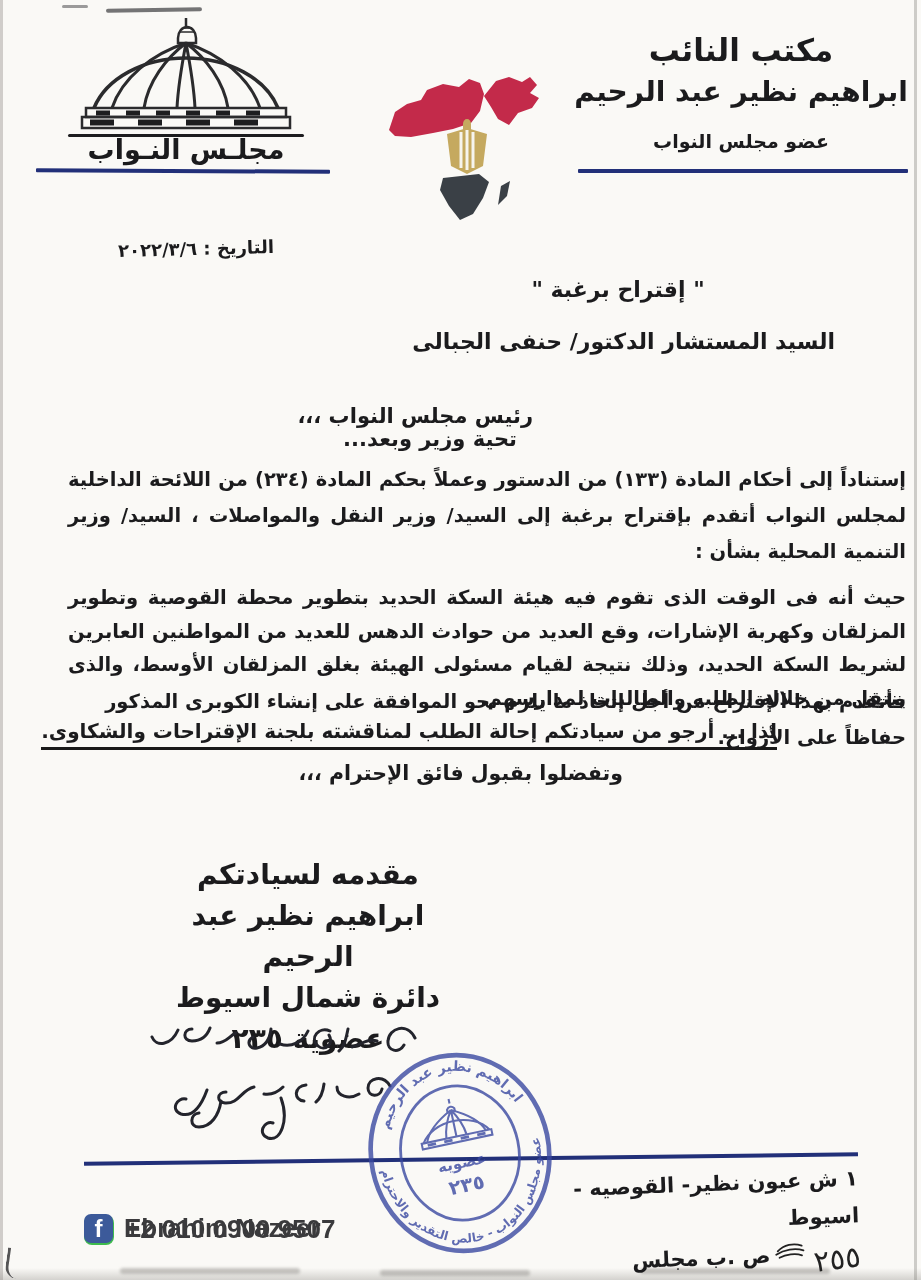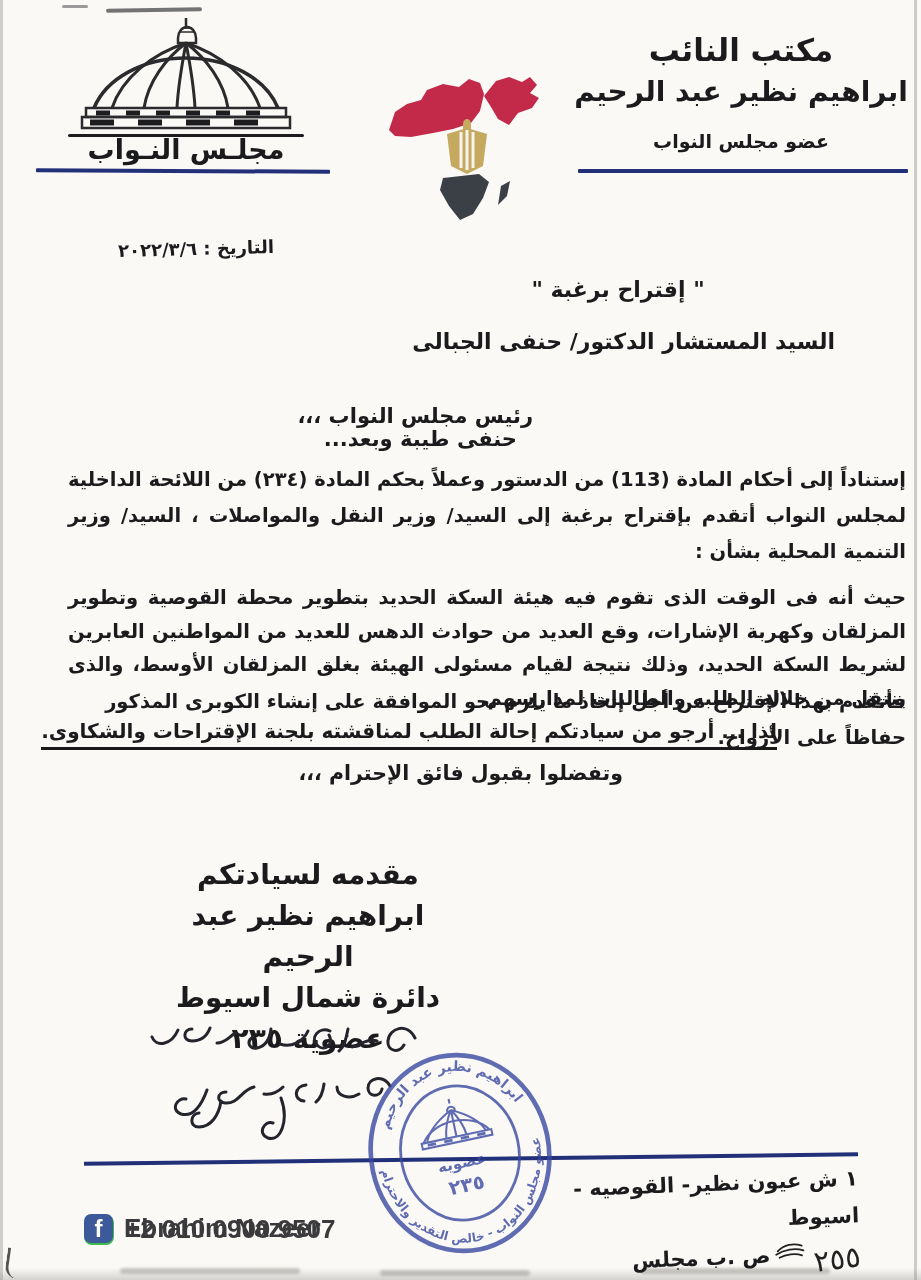--- a/index.html
+++ b/index.html
@@ -130,23 +130,23 @@
     <div class="hdr-office">مكتب النائب</div>
     <div class="hdr-name">ابراهيم نظير عبد الرحيم</div>
     <div class="hdr-role">عضو مجلس النواب</div>
   </div>
   <div class="abs navy-line" style="left:578px;top:169px;width:330px;"></div>
 
   <div class="abs date-line rtl">التاريخ : ٢٠٢٢/٣/٦</div>
   <div class="abs subject rtl">" إقتراح برغبة "</div>
   <div class="abs addr1 rtl">السيد المستشار الدكتور/ حنفى الجبالى</div>
   <div class="abs addr2 rtl">رئيس مجلس النواب ،،،</div>
-  <div class="abs greeting rtl">حنفى طيبة وبعد...</div>
-
-  <div class="abs body-par p1 rtl">إستناداً إلى أحكام المادة (113) من الدستور وعملاً بحكم المادة (٢٣٤) من اللائحة الداخلية لمجلس النواب أتقدم بإقتراح برغبة إلى السيد/ وزير النقل والمواصلات ، السيد/ وزير التنمية المحلية بشأن :</div>
+  <div class="abs greeting rtl">تحية وزير وبعد...</div>
+
+  <div class="abs body-par p1 rtl">إستناداً إلى أحكام المادة (١٣٣) من الدستور وعملاً بحكم المادة (٢٣٤) من اللائحة الداخلية لمجلس النواب أتقدم بإقتراح برغبة إلى السيد/ وزير النقل والمواصلات ، السيد/ وزير التنمية المحلية بشأن :</div>
   <div class="abs body-par p2 rtl">حيث أنه فى الوقت الذى تقوم فيه هيئة السكة الحديد بتطوير محطة القوصية وتطوير المزلقان وكهربة الإشارات، وقع العديد من حوادث الدهس للعديد من المواطنين العابرين لشريط السكة الحديد، وذلك نتيجة لقيام مسئولى الهيئة بغلق المزلقان الأوسط، والذى ينتقل من خلاله الطلبه والطالبات لمدارسهم.</div>
   <div class="abs body-par p3 rtl">فأتقدم بهذا الإقتراح من أجل إتخاذ ما يلزم نحو الموافقة على إنشاء الكوبرى المذكور حفاظاً على الأرواح.</div>
   <div class="abs request rtl">لذا ... أرجو من سيادتكم إحالة الطلب لمناقشته بلجنة الإقتراحات والشكاوى.</div>
   <div class="abs closing rtl">وتفضلوا بقبول فائق الإحترام ،،،</div>
 
   <div class="abs sig-block rtl">
     <div>مقدمه لسيادتكم</div>
     <div class="n">ابراهيم نظير عبد الرحيم</div>
     <div>دائرة شمال اسيوط</div>
     <div>عضوية ٢٣٥</div>

